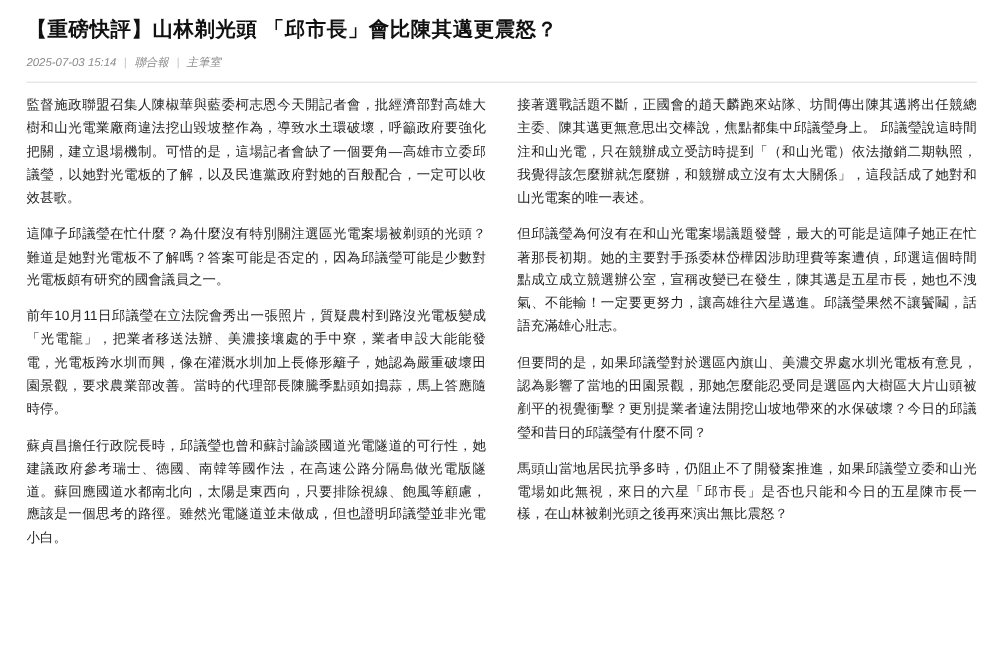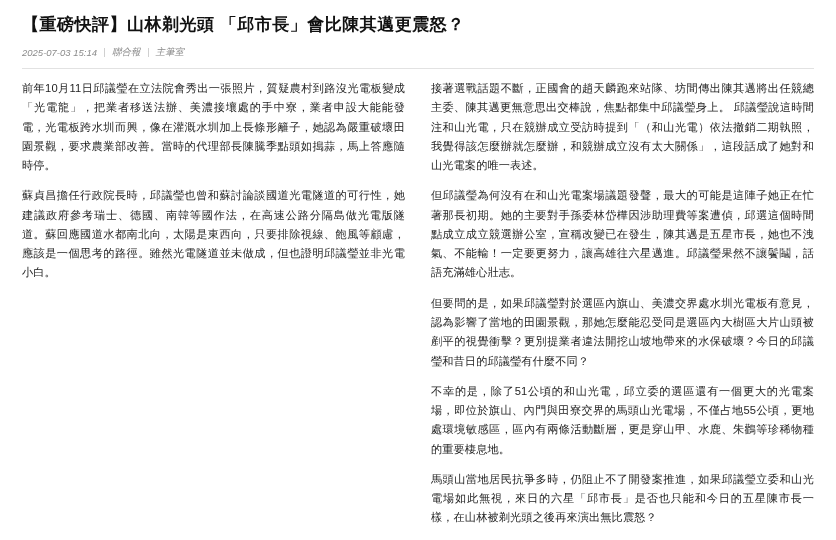--- a/index.html
+++ b/index.html
@@ -87,25 +87,26 @@
     <span class="meta-sep"></span>
     <span class="meta-item">聯合報</span>
     <span class="meta-sep"></span>
     <span class="meta-item">主筆室</span>
   </div>
 
   <div class="rule"></div>
 
   <div class="columns">
     <div class="col">
+      <p class="para">監督施政聯盟召集人陳椒華與藍委柯志恩今天開記者會，批經濟部對高雄大樹和山光電業廠商違法挖山毀坡整作為，導致水土環破壞，呼籲政府要強化把關，建立退場機制。可惜的是，這場記者會缺了一個要角—高雄市立委邱議瑩，以她對光電板的了解，以及民進黨政府對她的百般配合，一定可以收效甚歌。</p>
+      <p class="para">這陣子邱議瑩在忙什麼？為什麼沒有特別關注選區光電案場被剃頭的光頭？難道是她對光電板不了解嗎？答案可能是否定的，因為邱議瑩可能是少數對光電板頗有研究的國會議員之一。</p>
       <p class="para">前年10月11日邱議瑩在立法院會秀出一張照片，質疑農村到路沒光電板變成「光電龍」，把業者移送法辦、美濃接壤處的手中寮，業者申設大能能發電，光電板跨水圳而興，像在灌溉水圳加上長條形籬子，她認為嚴重破壞田園景觀，要求農業部改善。當時的代理部長陳騰季點頭如搗蒜，馬上答應隨時停。</p>
       <p class="para">蘇貞昌擔任行政院長時，邱議瑩也曾和蘇討論談國道光電隧道的可行性，她建議政府參考瑞士、德國、南韓等國作法，在高速公路分隔島做光電版隧道。蘇回應國道水都南北向，太陽是東西向，只要排除視線、飽風等顧慮，應該是一個思考的路徑。雖然光電隧道並未做成，但也證明邱議瑩並非光電小白。</p>
     </div>
     <div class="col">
       <p class="para">接著選戰話題不斷，正國會的趙天麟跑來站隊、坊間傳出陳其邁將出任競總主委、陳其邁更無意思出交棒說，焦點都集中邱議瑩身上。 邱議瑩說這時間注和山光電，只在競辦成立受訪時提到「（和山光電）依法撤銷二期執照，我覺得該怎麼辦就怎麼辦，和競辦成立沒有太大關係」，這段話成了她對和山光電案的唯一表述。</p>
       <p class="para">但邱議瑩為何沒有在和山光電案場議題發聲，最大的可能是這陣子她正在忙著那長初期。她的主要對手孫委林岱樺因涉助理費等案遭偵，邱選這個時間點成立成立競選辦公室，宣稱改變已在發生，陳其邁是五星市長，她也不洩氣、不能輸！一定要更努力，讓高雄往六星邁進。邱議瑩果然不讓鬢鬮，話語充滿雄心壯志。</p>
       <p class="para">但要問的是，如果邱議瑩對於選區內旗山、美濃交界處水圳光電板有意見，認為影響了當地的田園景觀，那她怎麼能忍受同是選區內大樹區大片山頭被剷平的視覺衝擊？更別提業者違法開挖山坡地帶來的水保破壞？今日的邱議瑩和昔日的邱議瑩有什麼不同？</p>
-      <p class="para">不幸的是，除了51公頃的和山光電，邱立委的選區還有一個更大的光電案場，即位於旗山、內門與田寮交界的馬頭山光電場，不僅占地55公頃，更地處環境敏感區，區內有兩條活動斷層，更是穿山甲、水鹿、朱鸛等珍稀物種的重要棲息地。</p>
       <p class="para">馬頭山當地居民抗爭多時，仍阻止不了開發案推進，如果邱議瑩立委和山光電場如此無視，來日的六星「邱市長」是否也只能和今日的五星陳市長一樣，在山林被剃光頭之後再來演出無比震怒？</p>
     </div>
   </div>
 
 </div>
 
 </body></html>

